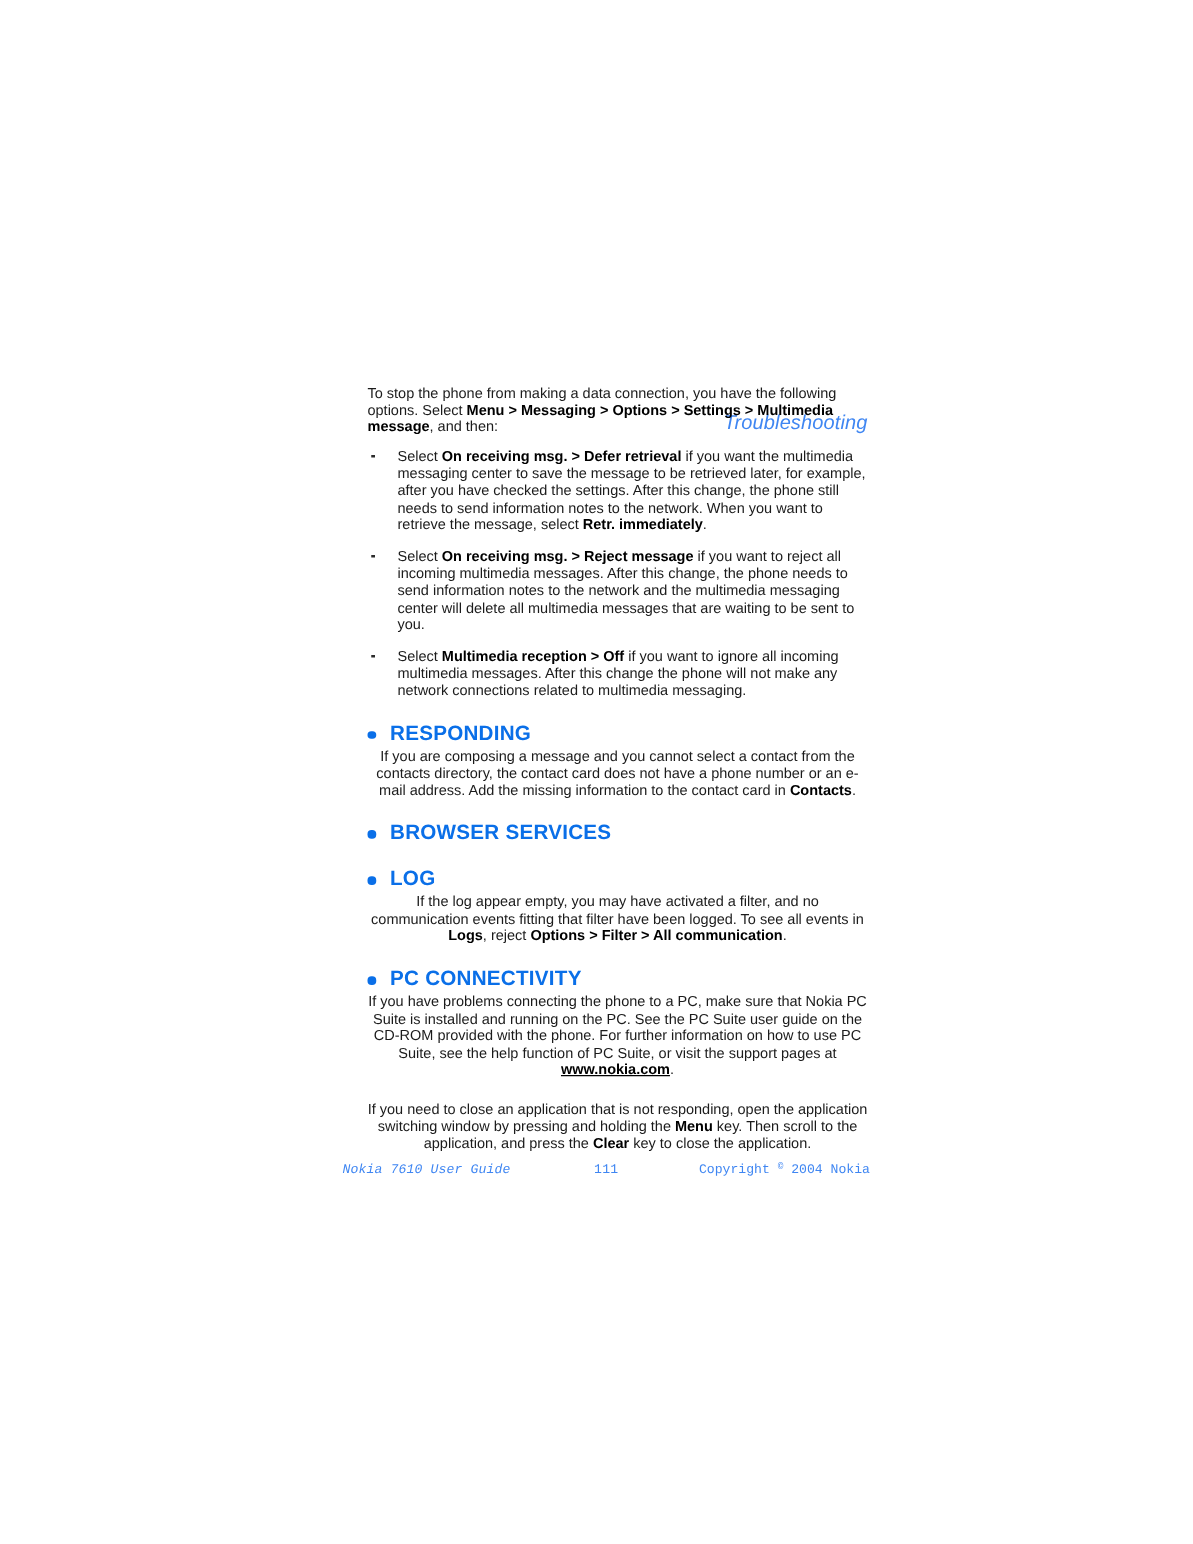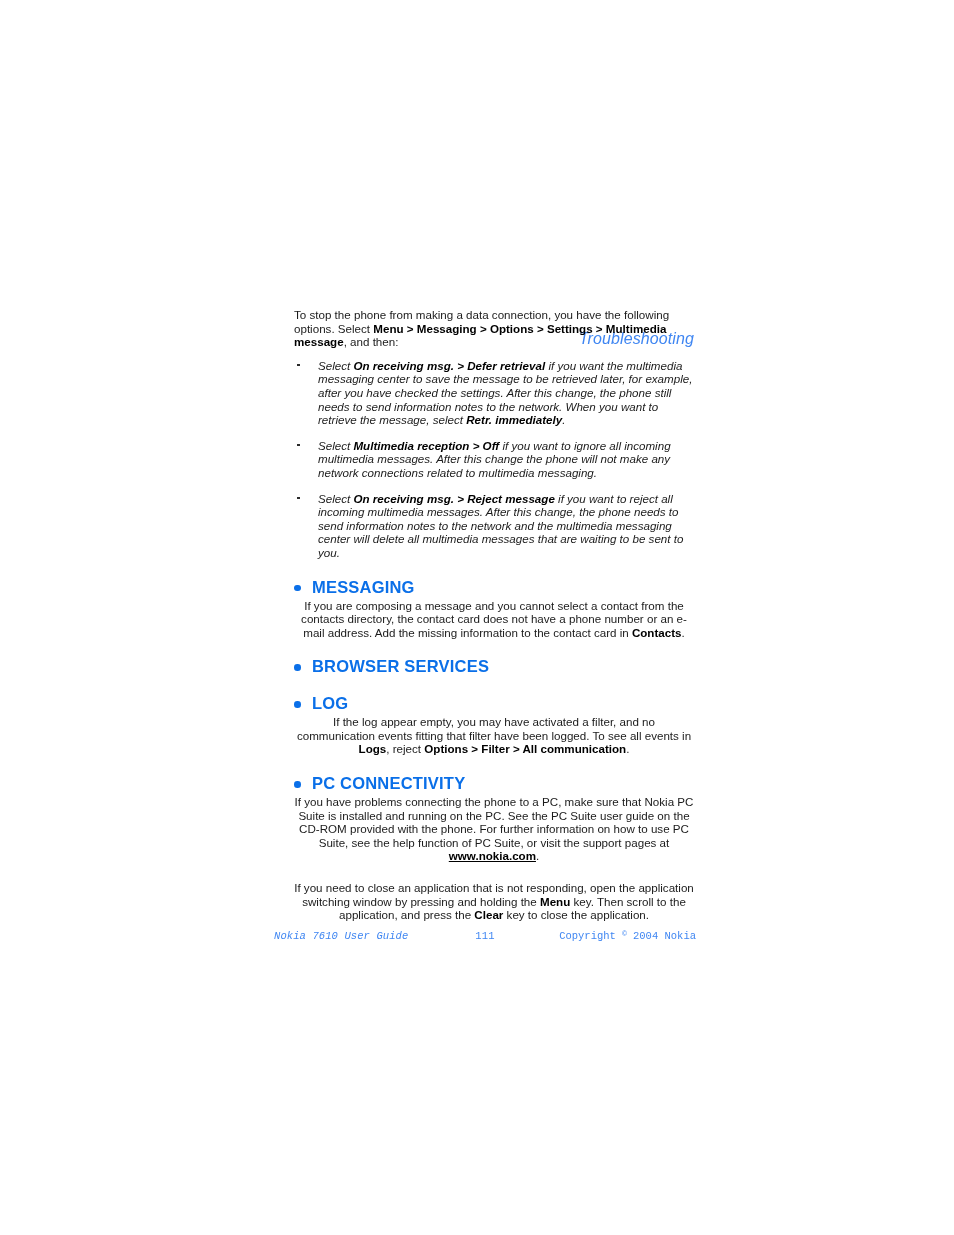--- a/index.html
+++ b/index.html
@@ -62,21 +62,20 @@
     margin: 10px 0 0 0;
     padding: 0;
   }
   ul.dotlist > li {
     position: relative;
     padding-left: 24px;
     margin-bottom: 12px;
     font-size: 11.6px;
     line-height: 13.6px;
     color: #1b1b1b;
-    font-style: italic;
   }
   ul.dotlist > li:last-child { margin-bottom: 0; }
   ul.dotlist > li .sq-bullet {
     position: absolute;
     left: 3px;
     top: 5px;
     width: 2.6px;
     height: 2.6px;
     background: #2b2b2b;
   }
@@ -162,30 +161,30 @@
     <p class="body">
       <span>To stop the phone from making a data connection, you have the following options.</span>
       <span>Select </span><b>Menu &gt; Messaging &gt; Options &gt; Settings &gt; Multimedia message</b><span>, and then:</span>
     </p>
 
     <ul class="dotlist">
       <li>
         <span class="sq-bullet"></span><span>Select </span><b>On receiving msg. &gt; Defer retrieval</b><span> if you want the multimedia messaging center to save the message to be retrieved later, for example, after you have checked the settings. After this change, the phone still needs to send information notes to the network. When you want to retrieve the message, select </span><b>Retr. immediately</b><span>.</span>
       </li>
       <li>
+        <span class="sq-bullet"></span><span>Select </span><b>On receiving msg. &gt; Reject message</b><span> if you want to reject all incoming multimedia messages. After this change, the phone needs to send information notes to the network and the multimedia messaging center will delete all multimedia messages that are waiting to be sent to you.</span>
+      </li>
+      <li>
         <span class="sq-bullet"></span><span>Select </span><b>Multimedia reception &gt; Off</b><span> if you want to ignore all incoming multimedia messages. After this change the phone will not make any network connections related to multimedia messaging.</span>
       </li>
-      <li>
-        <span class="sq-bullet"></span><span>Select </span><b>On receiving msg. &gt; Reject message</b><span> if you want to reject all incoming multimedia messages. After this change, the phone needs to send information notes to the network and the multimedia messaging center will delete all multimedia messages that are waiting to be sent to you.</span>
-      </li>
     </ul>
 
     <div class="section">
       <h2>
-        <span class="blue-bullet"></span><span>MESSAGING</span>
+        <span class="blue-bullet"></span><span>RESPONDING</span>
       </h2>
       <p class="body section-body"><span>If you are composing a message and you cannot select a contact from the contacts directory, the contact card does not have a phone number or an e-mail address. Add the missing information to the contact card in </span><b>Contacts</b><span>.</span></p>
     </div>
 
     <div class="section">
       <h2>
         <span class="blue-bullet"></span><span>BROWSER SERVICES</span>
       </h2>
     </div>
 

